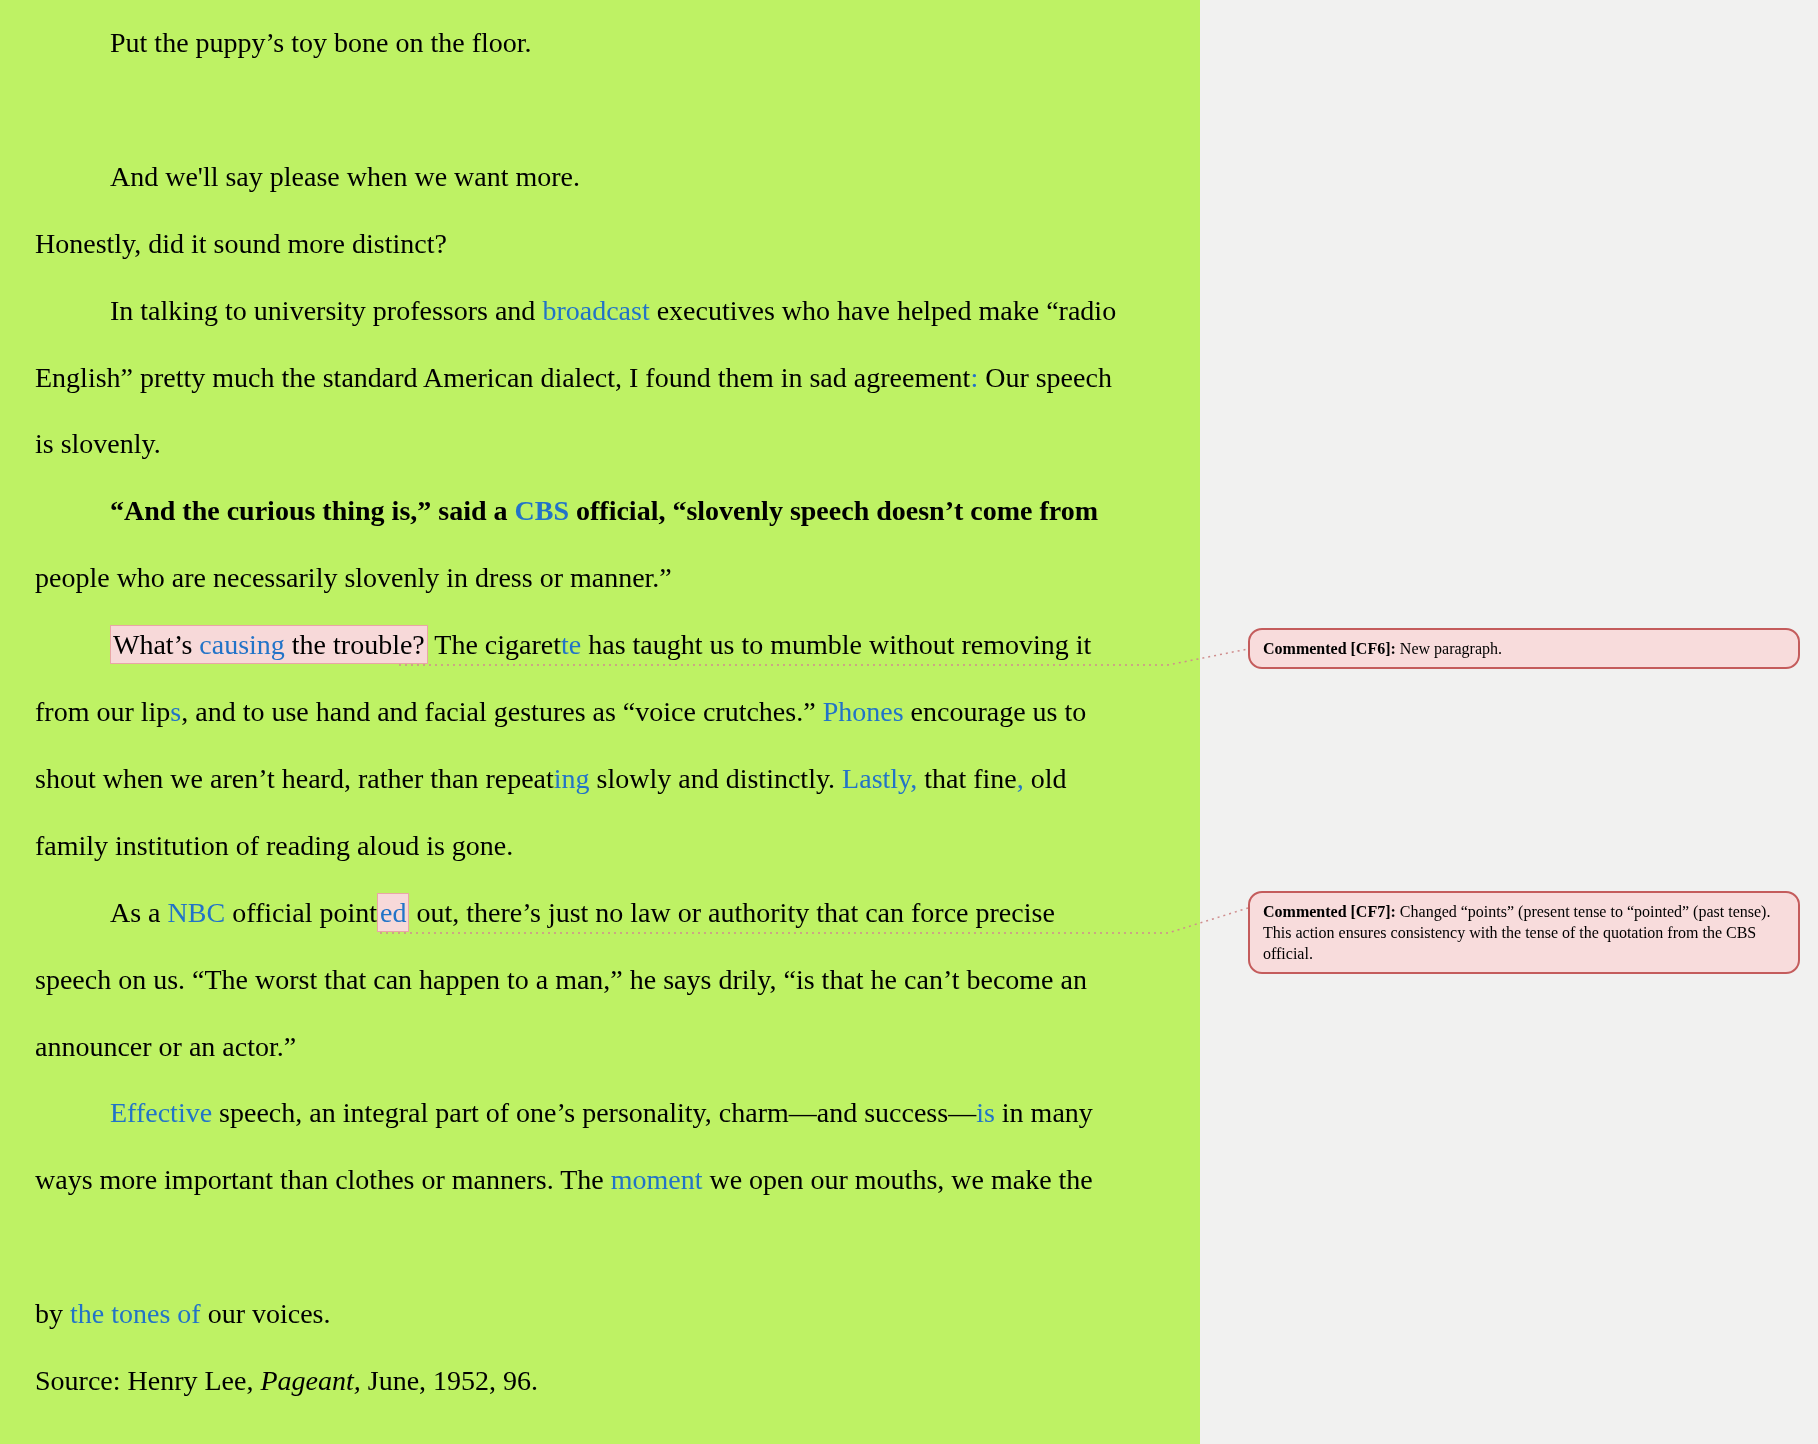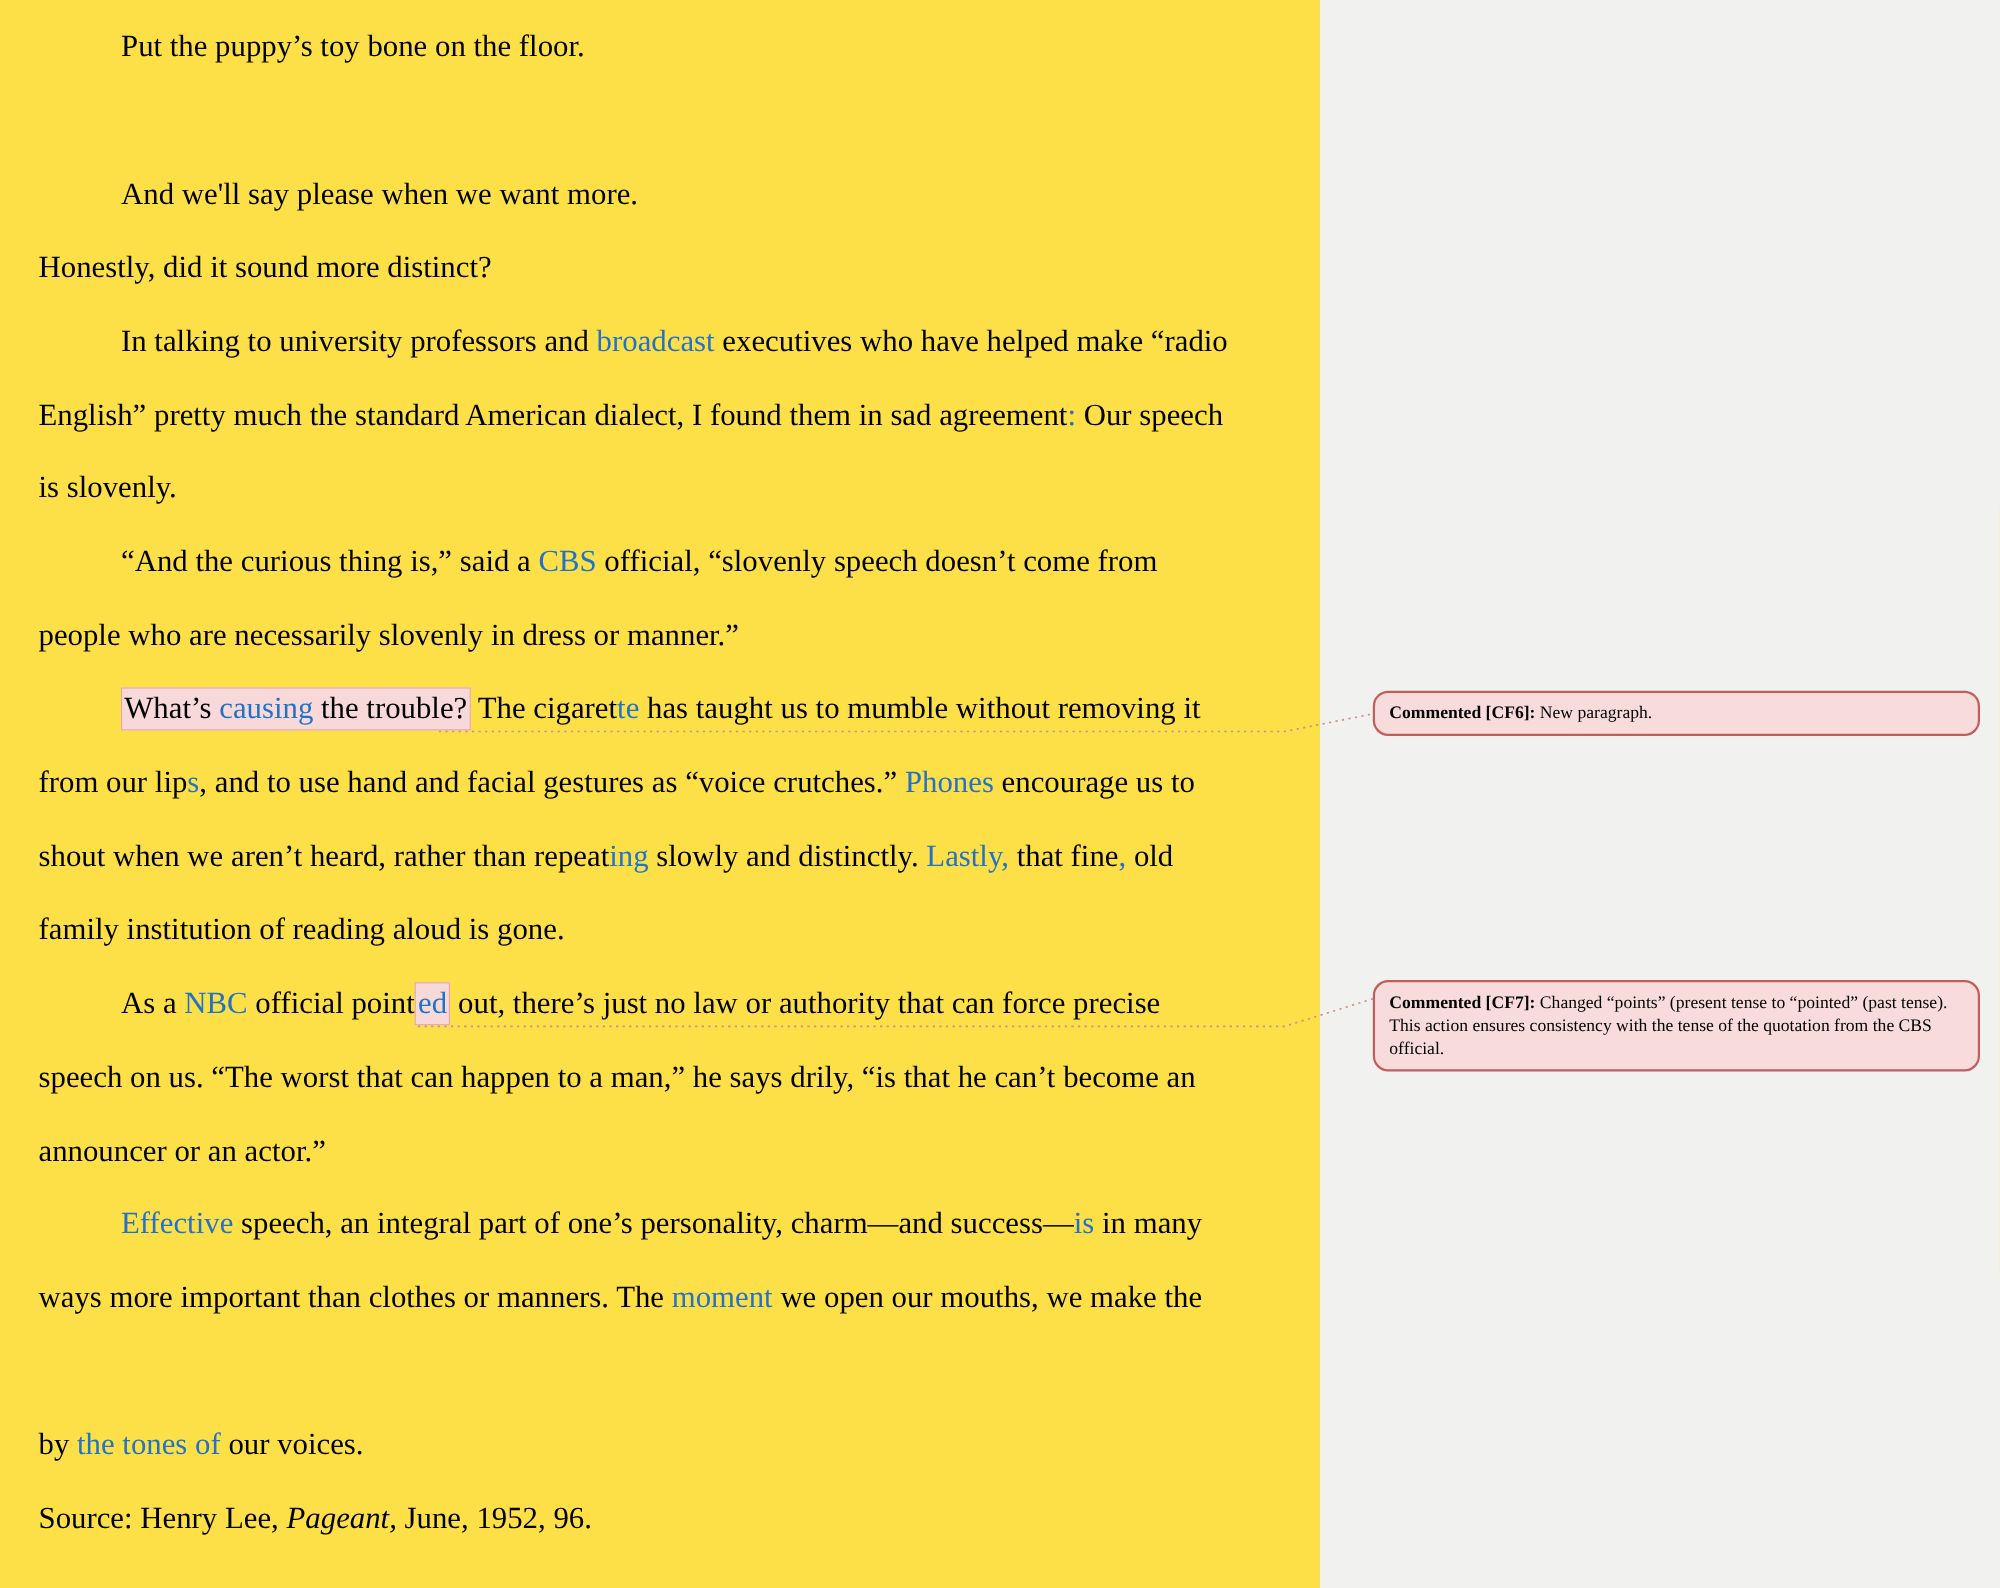--- a/index.html
+++ b/index.html
@@ -1,21 +1,21 @@
 <!DOCTYPE html>
 <html><head>
 <meta charset="utf-8">
 <style>
   html,body{margin:0;padding:0;}
   body{
     width:1818px;height:1444px;position:relative;overflow:hidden;
     background:#ffffff;
     font-family:"Liberation Serif","DejaVu Serif",serif;
   }
-  .doc-page{position:absolute;inset:0;background:#fde047;}
+  .doc-page{position:absolute;inset:0;background:#bef264;}
   .comments-margin{
     position:absolute;left:1200px;top:0;width:618px;height:1444px;
     background:#f1f1f0;
   }
   .text-area{position:absolute;inset:0;}
   .tline{
     position:absolute;left:35px;height:40px;line-height:40px;
     font-size:28px;color:#000;white-space:pre;
   }
   .tline.indent{left:110px;}
@@ -43,21 +43,21 @@
 
   <div class="comments-margin"></div>
 
   <div class="text-area" id="text-area">
       <div class="tline indent" style="top: 23px;"><span>Put the puppy’s toy bone on the floor.</span></div>
       <div class="tline" style="top: 224px;"><span>Honestly, did it sound more distinct?</span></div>
       <div class="tline indent" style="top: 157px;"><span>And we'll say please when we want more.</span></div>
       <div class="tline indent" style="top: 291px;"><span>In talking to university professors and </span><span class="ins">broadcast</span><span> executives who have helped make “radio</span></div>
       <div class="tline" style="top: 358px;"><span>English” pretty much the standard American dialect, I found them in sad agreement</span><span class="ins">:</span><span> Our speech</span></div>
       <div class="tline" style="top: 424px;"><span>is slovenly.</span></div>
-      <div class="tline indent" style="top: 491px;"><span>“And the curious thing is,” said a </span><span class="ins">CBS</span><span> official, “slovenly speech doesn’t come from</span></div>
+      <div class="tline indent" style="top: 491px; font-weight: bold;"><span>“And the curious thing is,” said a </span><span class="ins">CBS</span><span> official, “slovenly speech doesn’t come from</span></div>
       <div class="tline" style="top: 558px;"><span>people who are necessarily slovenly in dress or manner.”</span></div>
       <div class="tline indent" style="top: 625px;"><span class="hl-group"><span>What’s </span><span class="ins">causing</span><span> the trouble?</span></span><span> The cigaret</span><span class="ins">te</span><span> has taught us to mumble without removing it</span></div>
       <div class="tline" style="top: 692px;"><span>from our lip</span><span class="ins">s</span><span>, and to use hand and facial gestures as “voice crutches.” </span><span class="ins">Phones</span><span> encourage us to</span></div>
       <div class="tline" style="top: 759px;"><span>shout when we aren’t heard, rather than repeat</span><span class="ins">ing</span><span> slowly and distinctly. </span><span class="ins">Lastly,</span><span> that fine</span><span class="ins">,</span><span> old</span></div>
       <div class="tline" style="top: 826px;"><span>family institution of reading aloud is gone.</span></div>
       <div class="tline indent" style="top: 893px;"><span>As a </span><span class="ins">NBC</span><span> official point</span><span class="hl-group"><span class="ins">ed</span></span><span> out, there’s just no law or authority that can force precise</span></div>
       <div class="tline" style="top: 960px;"><span>speech on us. “The worst that can happen to a man,” he says drily, “is that he can’t become an</span></div>
       <div class="tline" style="top: 1027px;"><span>announcer or an actor.”</span></div>
       <div class="tline indent" style="top: 1093px;"><span class="ins">Effective</span><span> speech, an integral part of one’s personality, charm—and success—</span><span class="ins">is</span><span> in many</span></div>
       <div class="tline" style="top: 1160px;"><span>ways more important than clothes or manners. The </span><span class="ins">moment</span><span> we open our mouths, we make the</span></div>

